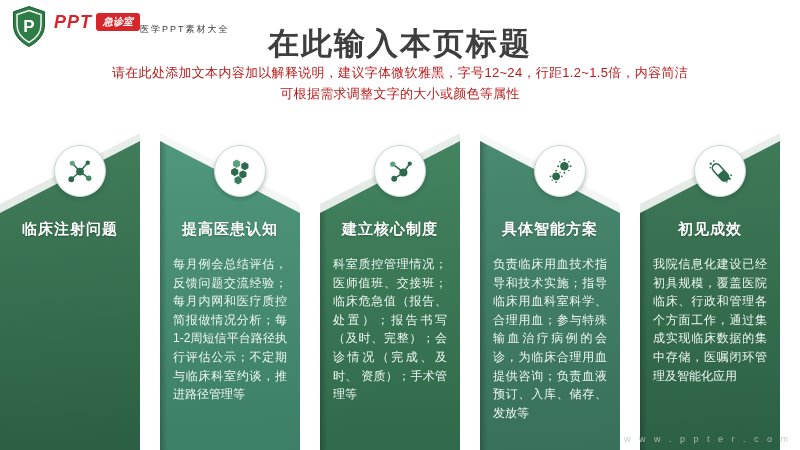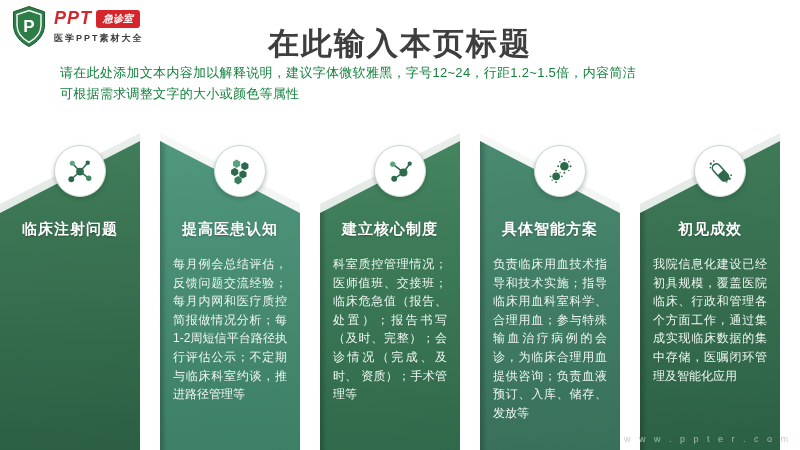--- a/index.html
+++ b/index.html
@@ -5,34 +5,34 @@
   html,body{margin:0;padding:0;}
   body{
     width:800px;height:450px;position:relative;overflow:hidden;
     background:#ffffff;
     font-family:"Liberation Sans","DejaVu Sans",sans-serif;
   }
   .slide{position:absolute;inset:0;width:800px;height:450px;}
 
   
   .logo{position:absolute;top:5px;left:10px;display:flex;gap:6px;align-items:flex-start;z-index:10;}
-  .logo-text{display:flex;flex-direction:column;padding-top:3px;}
+  .logo-text{display:flex;flex-direction:row;padding-top:3px;}
   .logo-row1{display:flex;align-items:center;gap:4px;}
   .brand{font-size:18px;font-weight:bold;font-style:italic;letter-spacing:1px;}
   .brand-badge{font-size:10px;font-weight:bold;color:#fff;border-radius:3px;padding:2px 7px;font-style:italic;text-align:center;}
-  .tagline{font-size:9px;font-weight:bold;color:#3b3b3b;letter-spacing:2px;margin-top:3px;}
+  .tagline{font-size:9px;font-weight:normal;color:#3b3b3b;letter-spacing:2px;margin-top:15px;}
 
   
   .title{
     position:absolute;top:23px;left:0;right:0;text-align:center;
     font-size:31px;font-weight:bold;color:#3e3e3e;letter-spacing:2px;z-index:5;
   }
   .subtitle{
-    position:absolute;top:62px;left:60px;right:60px;
-    font-size:13px;color:#15803d;line-height:1.62;letter-spacing:.3px;z-index:5;
+    position:absolute;top:62px;left:60px;right:60px;text-align:center;
+    font-size:13px;color:#b91c1c;line-height:1.62;letter-spacing:.3px;z-index:5;
   }
 
   
   .col{position:absolute;top:8px;height:450px;width:140px;}
   .green{position:absolute;inset:0;background:linear-gradient(176deg,var(--g-top,#47855f),var(--g-bottom,#2c5f44));}
   .green.rise{clip-path:polygon(0 205px,100% 133px,100% 450px,0 450px);}
   .green.fall{clip-path:polygon(0 133px,100% 205px,100% 450px,0 450px);}
   .edge-shade{position:absolute;top:125px;bottom:0;left:0;width:7px;
     background:linear-gradient(90deg,rgba(0,0,0,.22),rgba(0,0,0,0));}
   .ribbon{position:absolute;inset:0;}

